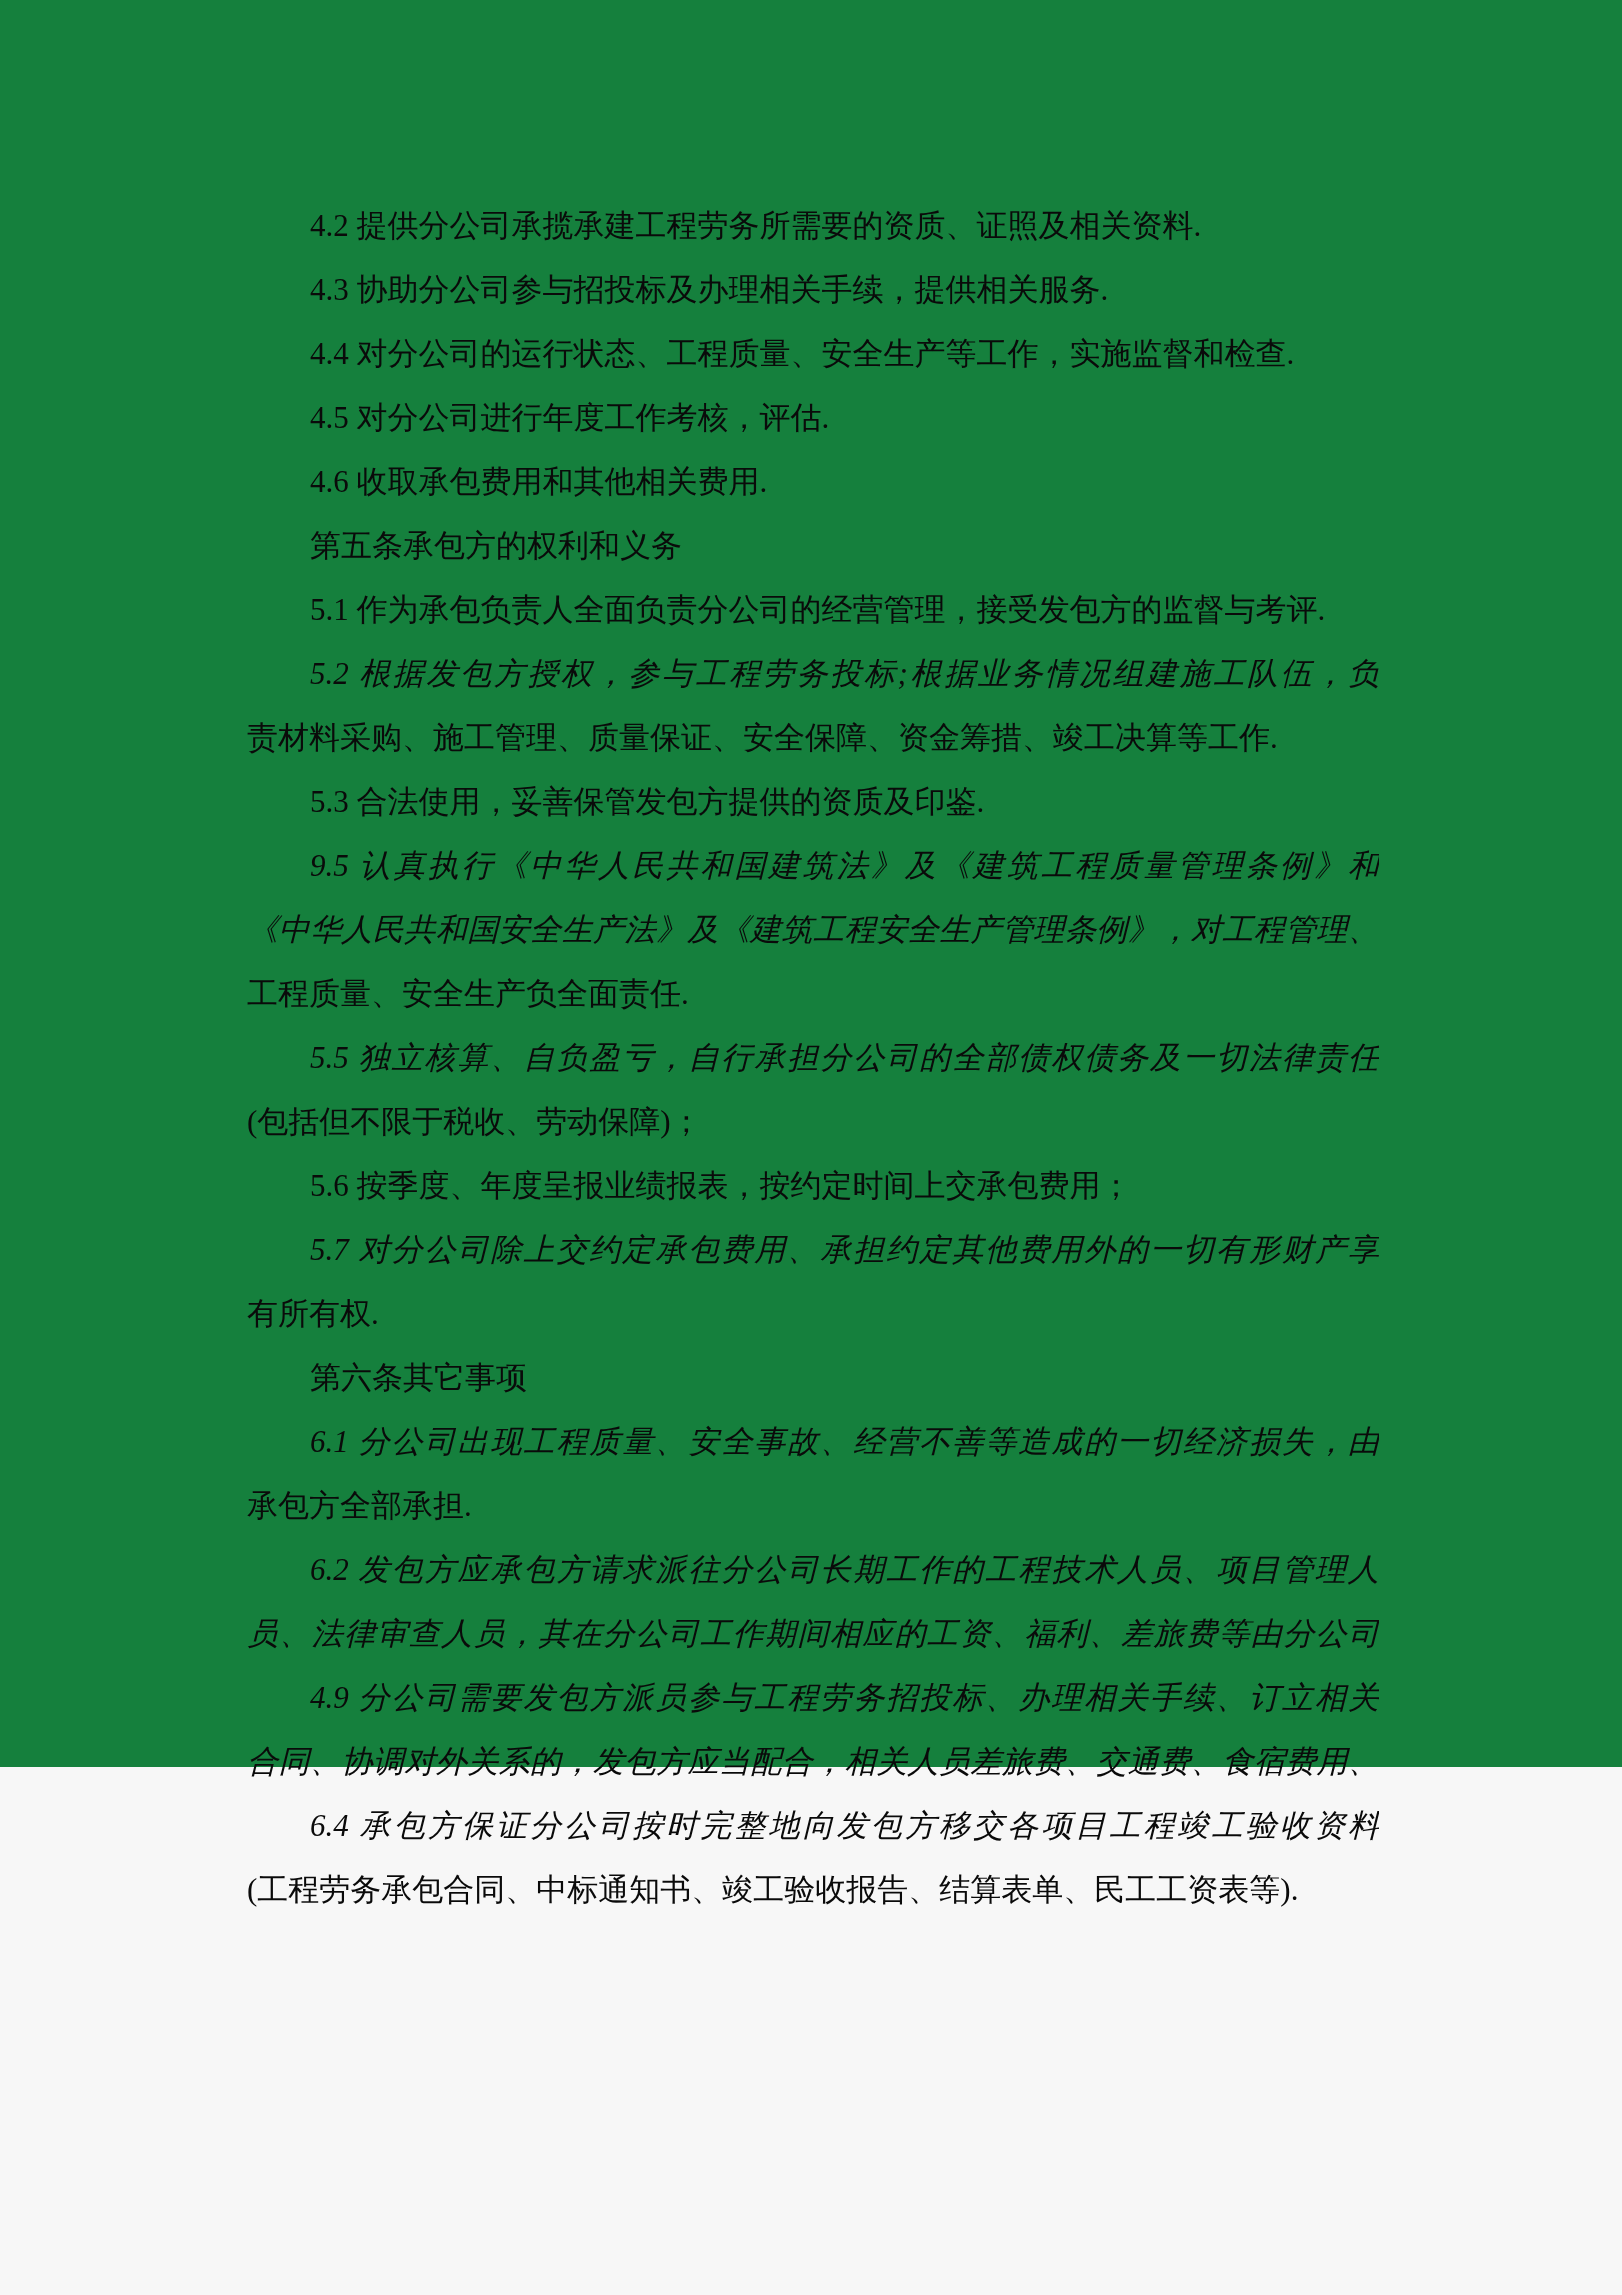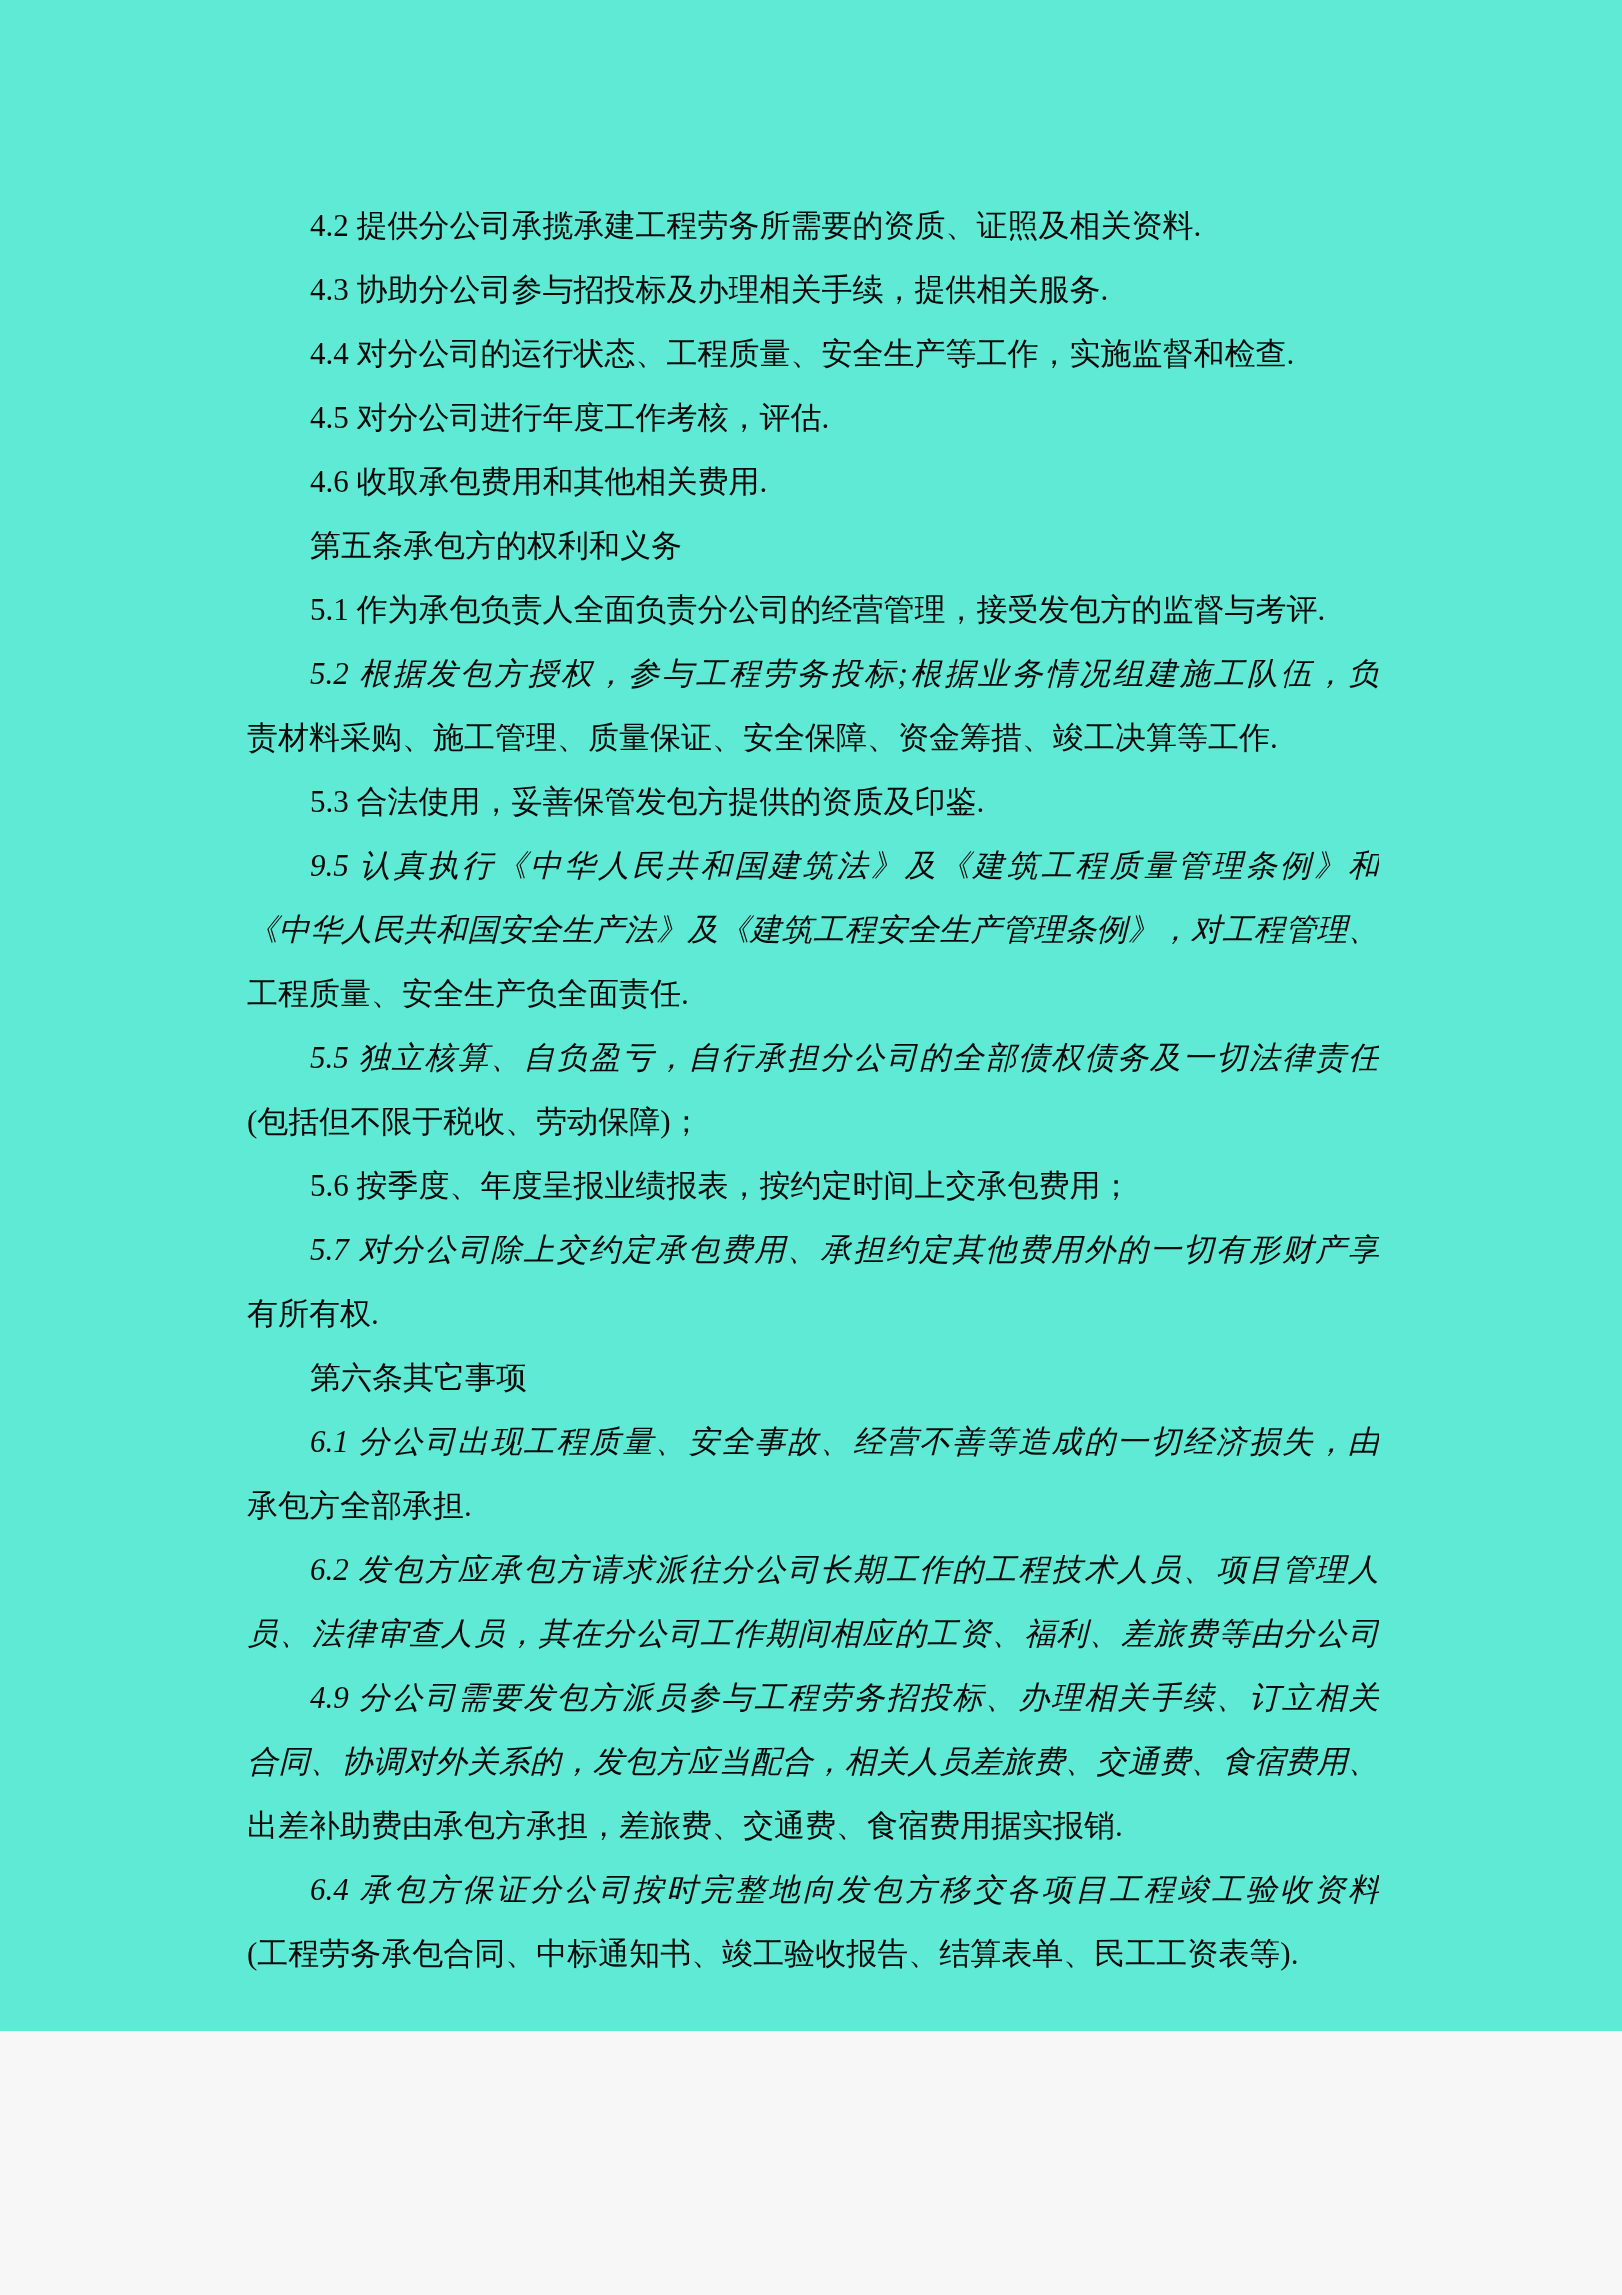--- a/index.html
+++ b/index.html
@@ -3,22 +3,22 @@
 <meta charset="utf-8">
 <style>
   html, body { margin: 0; padding: 0; }
   body {
     width: 1623px; height: 2295px;
     background: #f7f7f7;
     font-family: "Liberation Serif", "DejaVu Serif", serif;
   }
   .page {
     position: absolute; left: 0; top: 0;
-    width: 1623px; height: 2031px;
-    background: #5eead4;
+    width: 1623px; height: 1767px;
+    background: #15803d;
     color: #000000;
   }
   .text-block {
     position: absolute;
     left: 247px; top: 194px;
     width: 1132px;
     font-size: 31px;
     color: #0a0a0a;
   }
   .line {
@@ -60,18 +60,17 @@
     <div class="line indent">5.6 按季度、年度呈报业绩报表，按约定时间上交承包费用；</div>
     <div class="line indent justify">5.7 对分公司除上交约定承包费用、承担约定其他费用外的一切有形财产享</div>
     <div class="line">有所有权.</div>
     <div class="line indent">第六条其它事项</div>
     <div class="line indent justify">6.1 分公司出现工程质量、安全事故、经营不善等造成的一切经济损失，由</div>
     <div class="line">承包方全部承担.</div>
     <div class="line indent justify">6.2 发包方应承包方请求派往分公司长期工作的工程技术人员、项目管理人</div>
     <div class="line justify">员、法律审查人员，其在分公司工作期间相应的工资、福利、差旅费等由分公司</div>
     <div class="line indent justify">4.9 分公司需要发包方派员参与工程劳务招投标、办理相关手续、订立相关</div>
     <div class="line justify">合同、协调对外关系的，发包方应当配合，相关人员差旅费、交通费、食宿费用、</div>
-    <div class="line">出差补助费由承包方承担，差旅费、交通费、食宿费用据实报销.</div>
     <div class="line indent justify">6.4 承包方保证分公司按时完整地向发包方移交各项目工程竣工验收资料</div>
     <div class="line">(工程劳务承包合同、中标通知书、竣工验收报告、结算表单、民工工资表等).</div>
   </div>
 </div>
 
 
 </body></html>

